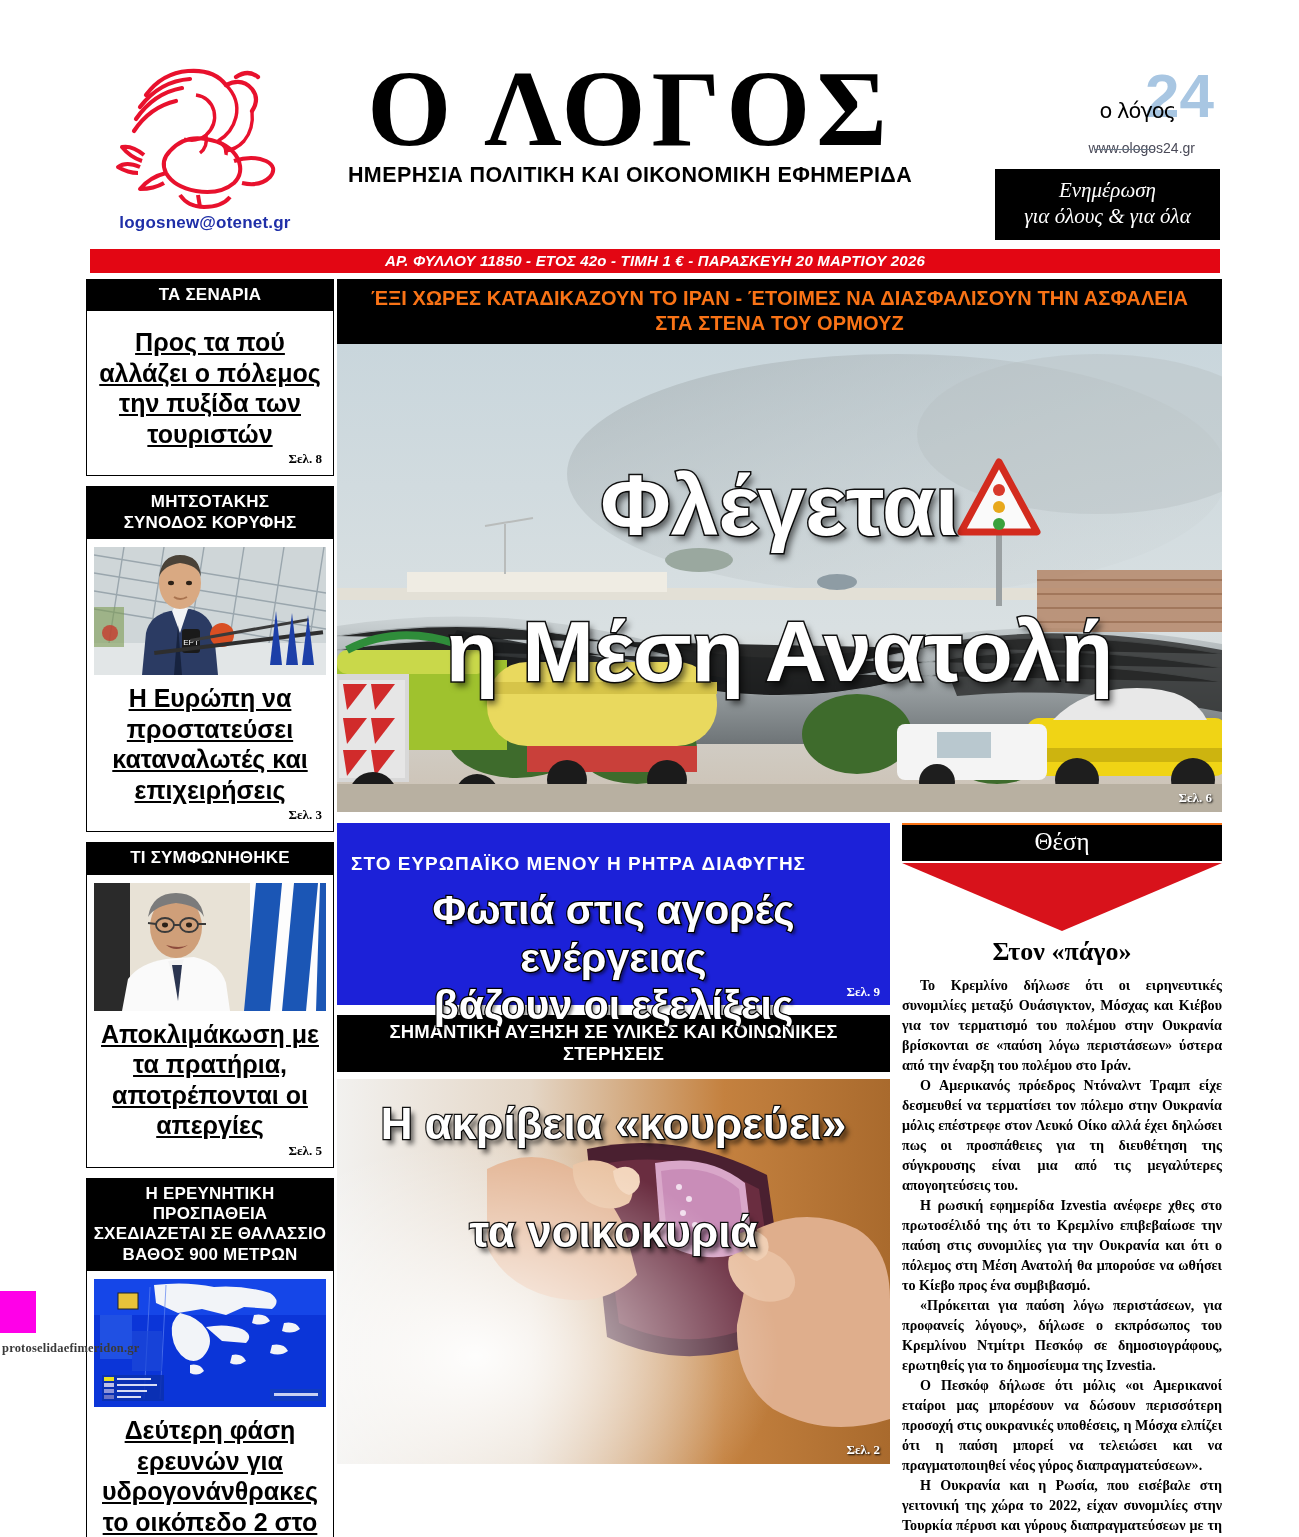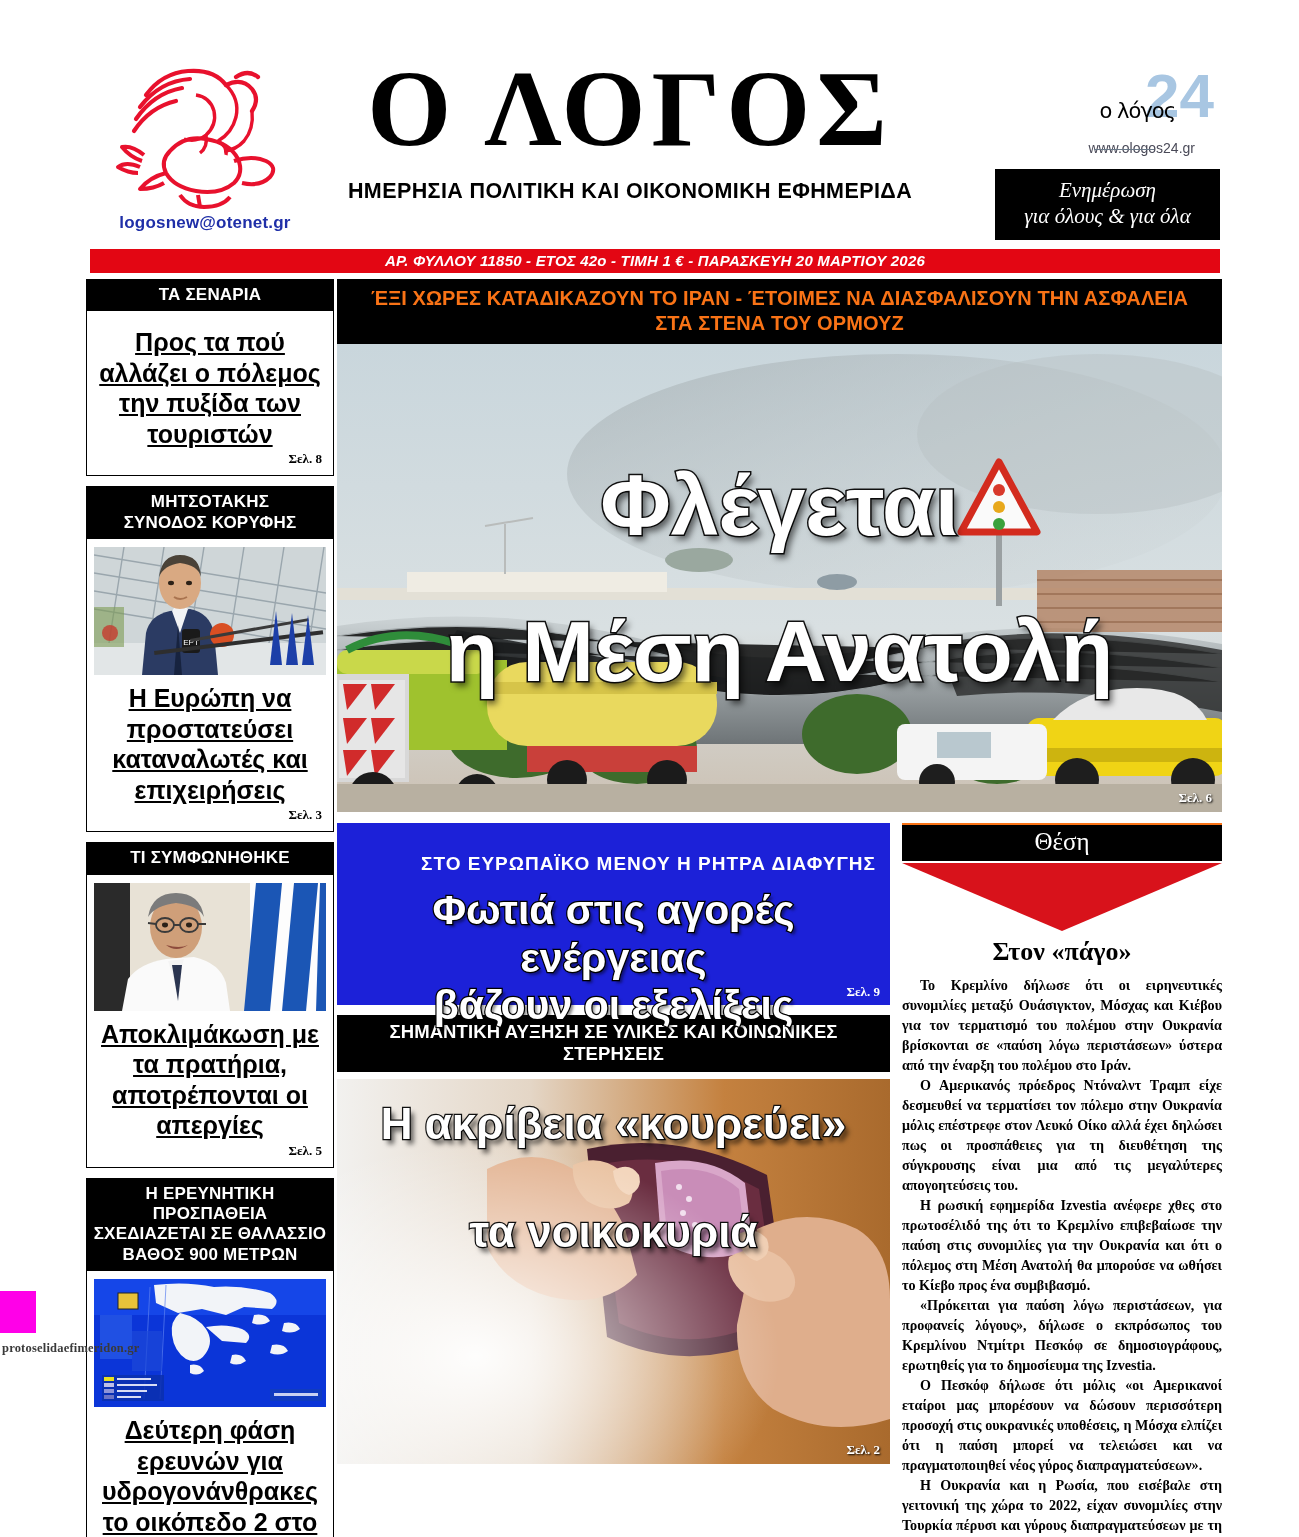--- a/index.html
+++ b/index.html
@@ -7,21 +7,21 @@
   .page{position:relative;width:1299px;height:1537px;background:#fff;}
 
   
   .masthead{position:absolute;left:90px;top:55px;width:1130px;height:190px;}
   .logo-emblem{position:absolute;left:20px;top:0px;width:190px;height:160px;}
   .logo-email{position:absolute;left:0px;top:158px;width:230px;text-align:center;
     color:#1f2fa8;font-weight:bold;font-size:17px;letter-spacing:.2px;}
   .title-block{position:absolute;left:240px;top:0;width:600px;text-align:center;}
   .paper-title{font-family:"Liberation Serif",serif;font-weight:bold;font-size:108px;
     line-height:1.0;letter-spacing:6px;color:#000;}
-  .paper-sub{font-size:21.5px;font-weight:bold;letter-spacing:.4px;color:#000;margin-top:16px;}
+  .paper-sub{font-size:21.5px;font-weight:bold;letter-spacing:.4px;color:#000;margin-top:0;}
   .brand-box{position:absolute;left:905px;top:18px;width:225px;}
   .brand-logo{position:relative;height:90px;text-align:center;}
   .brand-word{font-size:21px;color:#000000;letter-spacing:-1px;font-family:"DejaVu Sans",sans-serif;}
   .brand-24{position:absolute;right:6px;top:-8px;font-size:62px;font-weight:bold;
     color:#a8c6e2;font-family:"Liberation Sans",sans-serif;line-height:1;}
   .brand-url{position:relative;font-size:14px;color:#4a4a58;margin-top:-6px;}
   .brand-url:before{content:"";position:absolute;left:6px;top:9px;width:60px;height:1px;background:#6a7a8a;}
   .brand-tag{background:#000;color:#fff;text-align:center;padding:8px 4px 10px;
     font-family:"Liberation Serif",serif;font-style:italic;font-size:21px;line-height:1.25;margin-top:6px;}
 
@@ -58,21 +58,21 @@
     text-shadow:4px 5px 6px rgba(0,0,0,.55);}
   .lead-ref{position:absolute;right:10px;bottom:6px;color:#fff;font-size:13px;font-weight:bold;
     font-family:"Liberation Serif",serif;text-shadow:1px 1px 2px #000;}
 
   
   .lower{display:flex;gap:12px;margin-top:11px;}
   .lower-left{width:553px;}
   .lower-right{width:320px;}
 
   .bluebox{background:#1c21d8;padding:30px 14px 6px;position:relative;height:182px;box-sizing:border-box;}
-  .bluebox-kicker{color:#fff;text-align:right;font-size:19px;font-weight:bold;letter-spacing:1px;}
+  .bluebox-kicker{color:#fff;text-align:left;font-size:19px;font-weight:bold;letter-spacing:1px;}
   .bluebox-h{color:#fff;text-align:center;font-size:41px;font-weight:bold;line-height:1.16;margin-top:12px;
     -webkit-text-stroke:2.5px #000;paint-order:stroke fill;text-shadow:3px 3px 3px rgba(0,0,0,.45);}
   .bluebox-ref{position:absolute;right:10px;bottom:5px;color:#fff;font-size:13px;font-weight:bold;
     font-family:"Liberation Serif",serif;}
 
   .blackbar2{background:#000;color:#fff;text-align:center;font-size:18.5px;font-weight:bold;
     padding:6px 6px 7px;margin-top:10px;letter-spacing:.1px;}
 
   .botphoto{position:relative;width:553px;height:385px;margin-top:7px;overflow:hidden;background:#c08a5e;}
   .bot-title{position:absolute;left:0;right:0;top:22px;text-align:center;pointer-events:none;}

